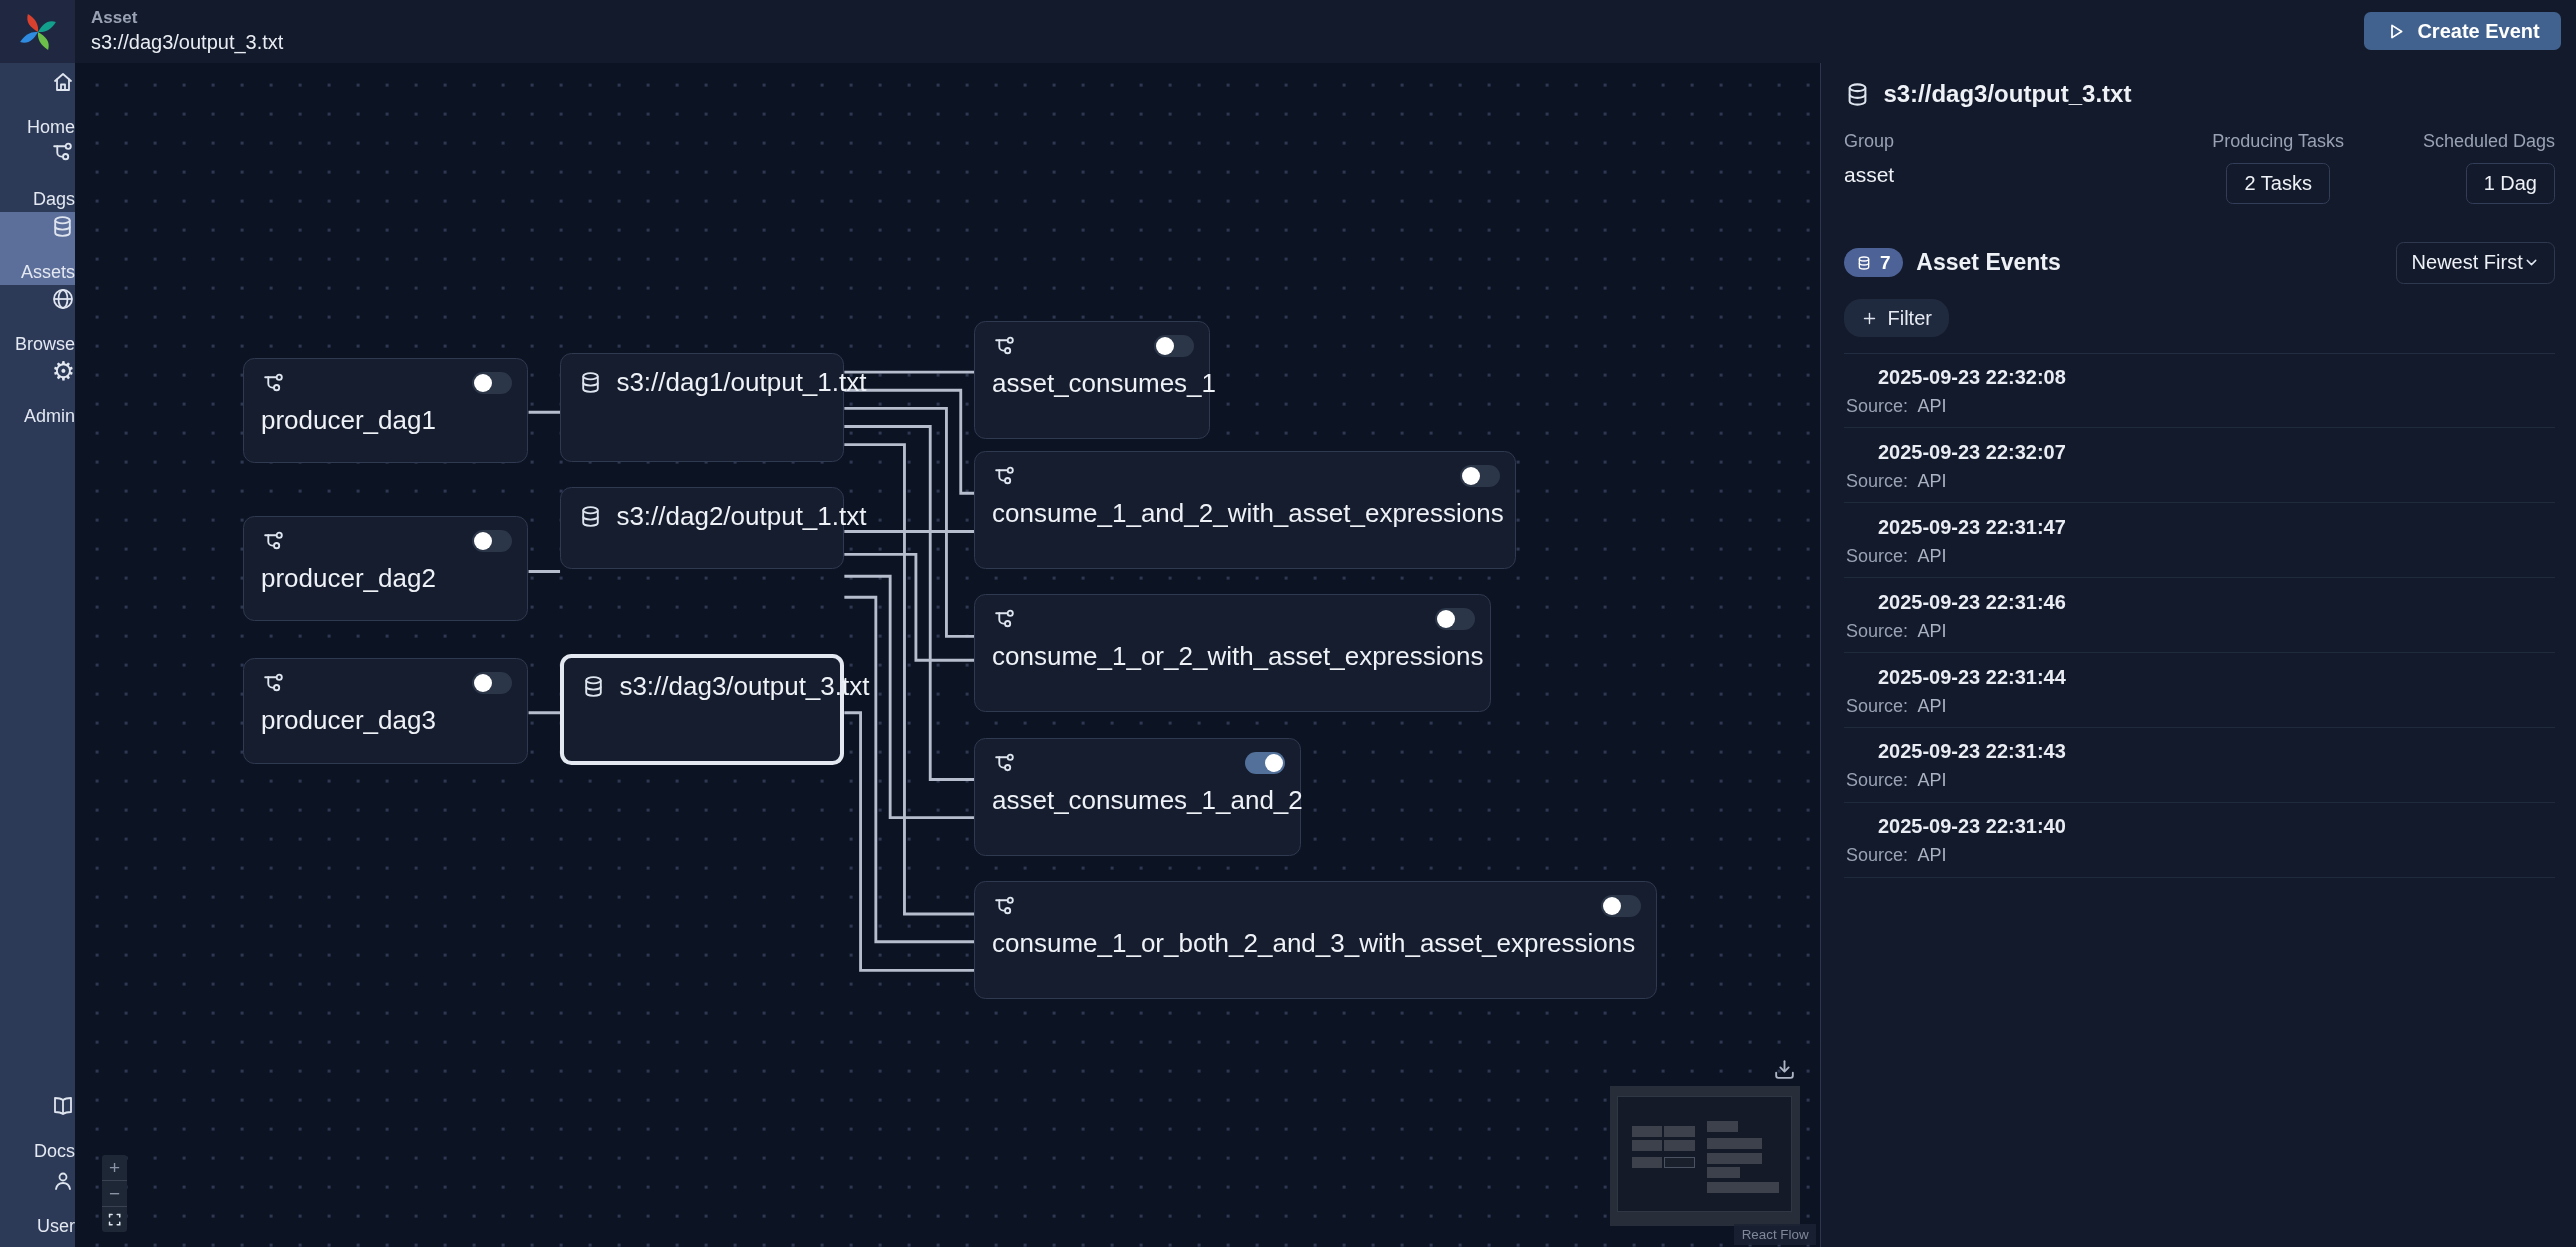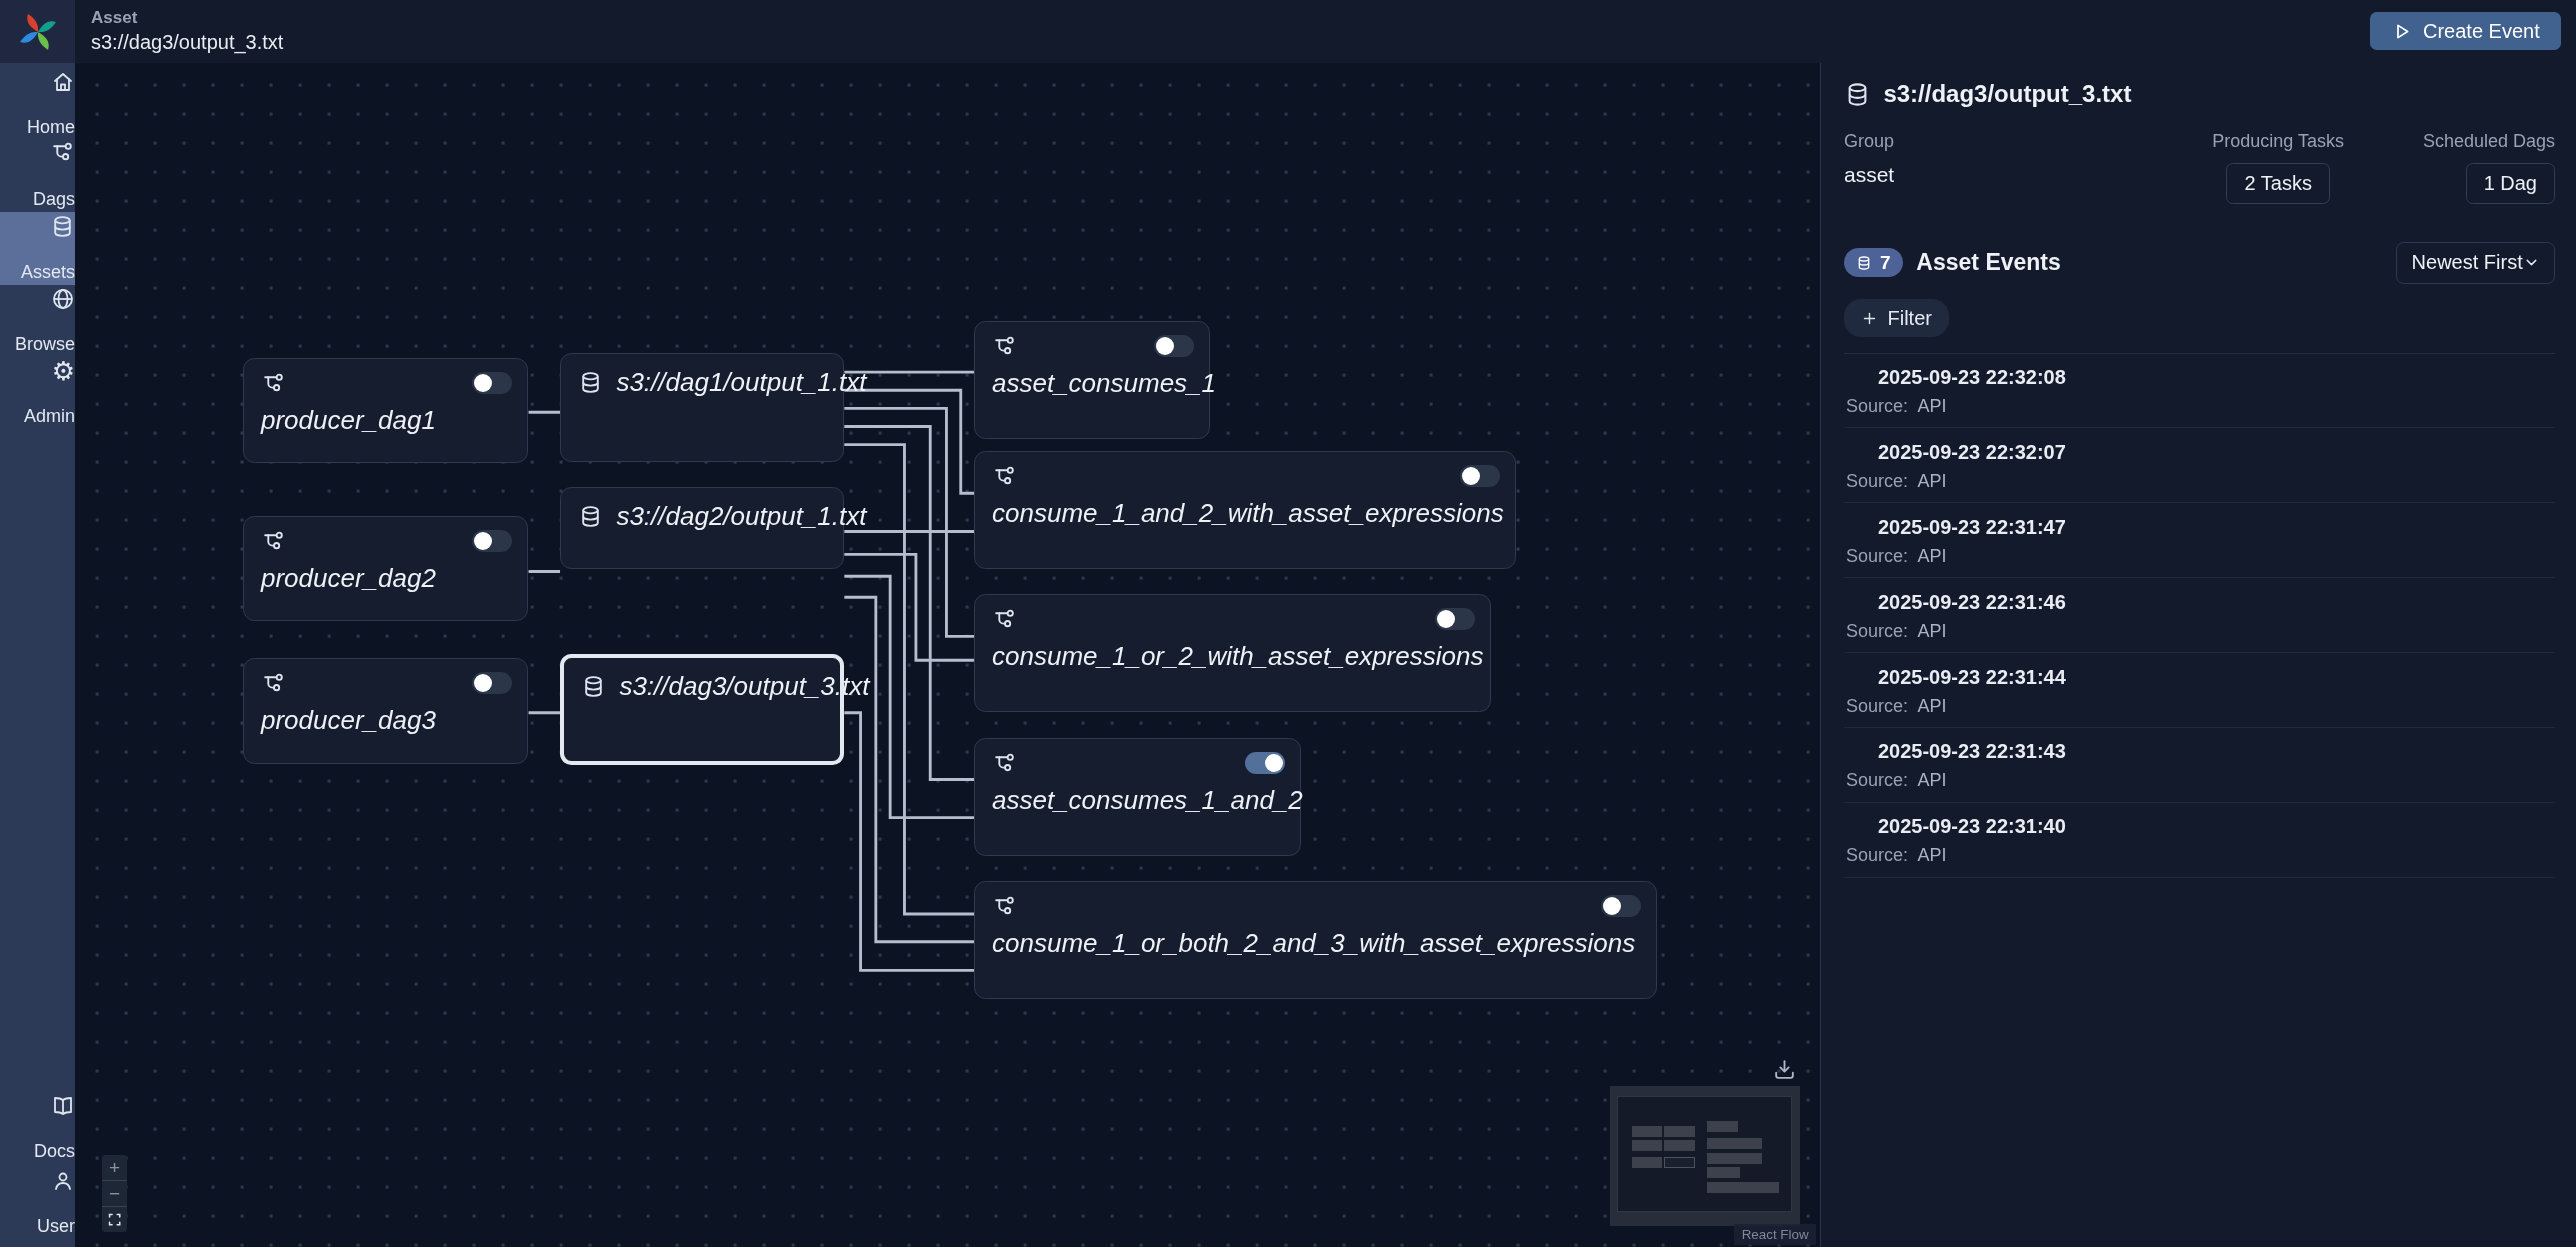--- a/index.html
+++ b/index.html
@@ -6,40 +6,40 @@
   #root{position:relative;width:2576px;height:1248px;overflow:hidden;
         font-family:"Liberation Sans",sans-serif;color:#eef1f6;}
   svg{display:block}
 
   
   .topbar{position:absolute;left:75px;top:0;width:2501px;height:63px;background:#131a2b;z-index:5;}
   .tb-text{position:absolute;left:16px;top:6.7px;line-height:1.25;}
   .tb-label{font-size:17px;font-weight:700;color:#98a2b4;}
   .tb-value{font-size:20px;color:#e9edf3;margin-top:1.9px;}
   .create-btn{position:absolute;right:15.3px;top:12.4px;height:38px;padding:0 21px;background:#41618e;
-              border:none;border-radius:6.7px;color:#fff;font-size:20px;font-weight:400;
+              border:none;border-radius:6.7px;color:#fff;font-size:20px;font-weight:700;
               display:flex;align-items:center;gap:11.4px;cursor:pointer;font-family:inherit;}
 
   
   .sidebar{position:absolute;left:0;top:0;width:75px;height:1248px;background:#2c3a58;z-index:6;}
   .logo-tile{position:absolute;left:0;top:0;width:75px;height:63px;background:#1f2840;
              display:flex;align-items:center;justify-content:center;}
   .side-item{position:absolute;left:0;width:75px;height:73px;display:flex;flex-direction:column;
              align-items:flex-end;justify-content:center;gap:23px;color:#e3e8f1;font-size:18px;cursor:pointer;}
   .side-item.active{background:#5c6e9a;}
   .side-item .gear-glyph{font-size:26px;line-height:23px;}
 
   
   .canvas{position:absolute;left:75px;top:63px;width:1745px;height:1185px;background:#0c1322;
           background-image:radial-gradient(#2e3852 1.5px,transparent 1.5px);
           background-size:29px 29px;background-position:7.6px 7.6px;overflow:hidden;}
   .edges{position:absolute;left:-75px;top:-63px;width:2576px;height:1248px;pointer-events:none;}
   .edges polyline{fill:none;stroke:#b6becd;stroke-width:3;}
 
-  .node{position:absolute;background:#151d2f;border:1.9px solid #2f3950;border-radius:11.4px;box-sizing:border-box;cursor:pointer;font-style:italic;}
+  .node{position:absolute;background:#151d2f;border:1.9px solid #2f3950;border-radius:11.4px;box-sizing:border-box;cursor:pointer;}
   .node.selected{border:4.8px solid #e4e8f0;}
   .node .head{display:flex;align-items:flex-start;justify-content:space-between;padding:13.4px 15.3px 0 17px;}
   .node .head.assetrow{align-items:center;justify-content:flex-start;gap:13.4px;}
   .node .nlabel{padding:7.6px 17px 0;font-size:26px;color:#eef1f6;white-space:nowrap;}
   .node .nlabel.inline{padding:0;}
   .nicon{color:#dfe5ef;display:inline-flex;}
 
   .toggle{width:40px;height:22px;border-radius:11.4px;background:#2b3648;position:relative;flex:none;cursor:pointer;}
   .toggle .knob{position:absolute;left:1.9px;top:1.9px;width:18px;height:18px;border-radius:50%;background:#fff;}
   .toggle.on{background:#527099;}

